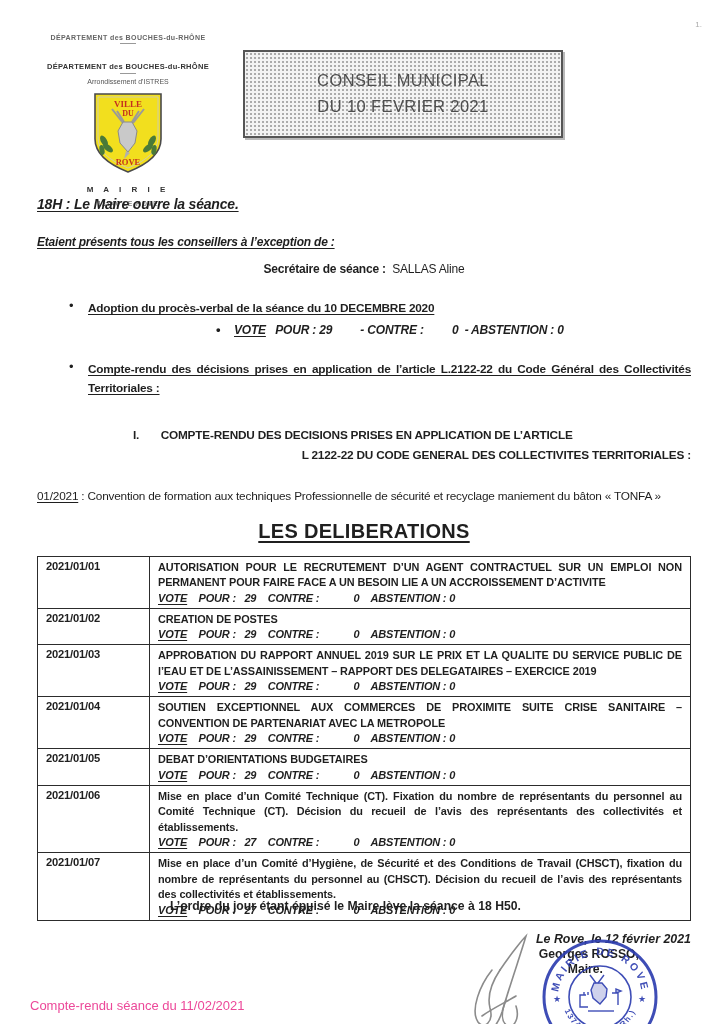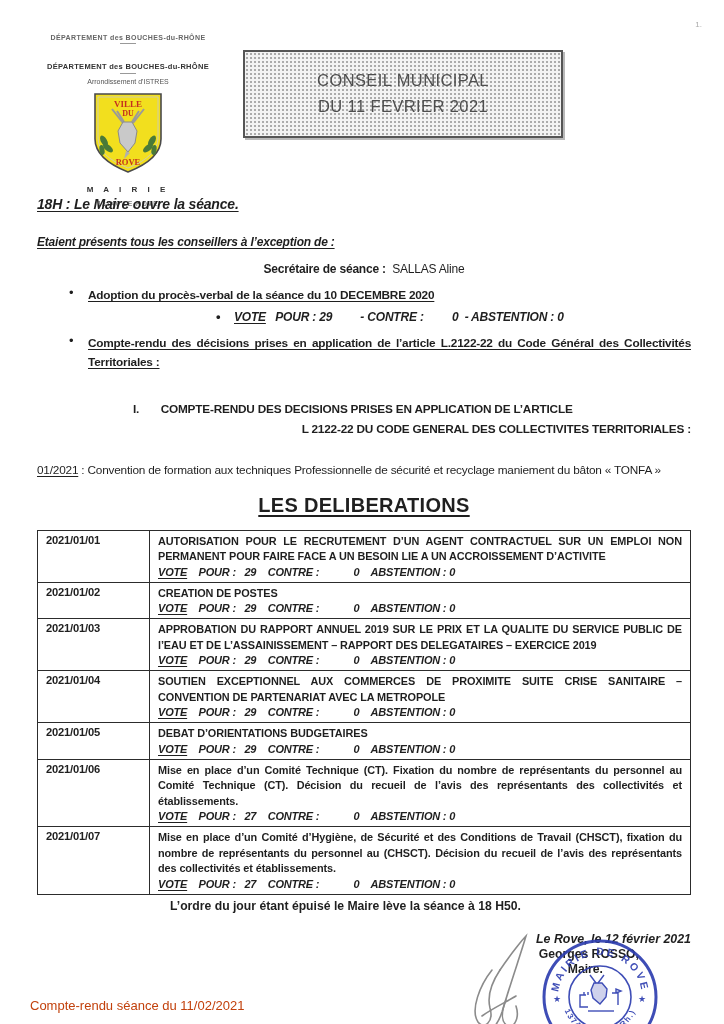--- a/index.html
+++ b/index.html
@@ -35,21 +35,21 @@
 
   
   .content { position:absolute; left:37px; top:196px; width:654px; font-size:11.6px; letter-spacing:-0.2px; }
   .bi-u { font-weight:bold; font-style:italic; text-decoration:underline; text-underline-offset:2px; }
   .opening { font-size:14px; }
   .present { font-size:12px; margin-top:23px; }
   .plain-par { margin-top:21px; line-height:1.6; font-size:11.6px; }
   .secretaire { text-align:center; margin-top:13px; font-size:12px; }
   .secretaire .lbl { font-weight:bold; }
 
-  .bullet { position:relative; margin-top:10px; padding-left:51px; }
+  .bullet { position:relative; margin-top:23px; padding-left:51px; }
   .bullet::before { content:"•"; position:absolute; left:32px; top:-1px; font-size:13px; }
   .bullet .btitle { font-weight:bold; text-decoration:underline; text-underline-offset:2px; font-size:11.8px; line-height:1.55; text-align:justify; }
   .vote-line { position:relative; margin-top:6px; padding-left:146px; font-weight:bold; font-style:italic; font-size:12px; }
   .vote-line::before { content:"•"; position:absolute; left:128px; top:-1px; font-style:normal; font-size:13px; }
   .u { text-decoration:underline; text-underline-offset:2px; }
 
   .section-head { margin-top:28px; font-weight:bold; font-size:11.8px; line-height:1.7; }
   .section-head .l1 { margin-left:96px; }
   .section-head .l2 { margin-left:8px;text-align:right; }
 
@@ -67,21 +67,21 @@
   
   .closing { position:absolute; left:37px; top:899px; width:654px; font-size:12.2px; }
   .close-line { font-weight:bold; margin-left:133px; }
   .date-line { text-align:right; font-weight:bold; font-style:italic; margin-top:19px; font-size:12.4px; }
   .signer-name { text-align:right; font-weight:bold; padding-right:52px; margin-top:1px; }
   .signer-role { text-align:right; font-weight:bold; padding-right:88px; margin-top:1px; }
 
   .signature { position:absolute; left:462px; top:930px; }
   .stamp { position:absolute; left:538px; top:935px; opacity:.92; }
 
-  .footer-note { position:absolute; left:30px; top:998px; font-size:13px; color:#c2410c; }
+  .footer-note { position:absolute; left:30px; top:998px; font-size:13px; color:#ec4899; }
 </style>
 </head>
 <body>
 
 <div class="pagenum">1.</div>
 
 <div class="hdr-left">
   <div class="dept1">DÉPARTEMENT des BOUCHES-du-RHÔNE</div>
   <div class="rule"></div>
   <div class="dept2">DÉPARTEMENT des BOUCHES-du-RHÔNE</div>
@@ -106,21 +106,21 @@
       </g>
       <text x="38" y="74" text-anchor="middle" font-size="8.5" font-weight="bold" fill="#c4301f" font-family="Liberation Serif, serif">ROVE</text>
     </svg>
   </div>
   <div class="mairie">M A I R I E</div>
   <div class="postal">13740 LE ROVE</div>
 </div>
 
 <div class="title-box">
   <div>CONSEIL MUNICIPAL</div>
-  <div>DU 11 FEVRIER 2021</div>
+  <div>DU 10 FEVRIER 2021</div>
 </div>
 
 <div class="content">
 
   <div class="opening bi-u">18H : Le Maire ouvre la séance.</div>
 
   <div class="present bi-u">Etaient présents tous les conseillers à l’exception de :</div>
 
 
   <div class="secretaire">

